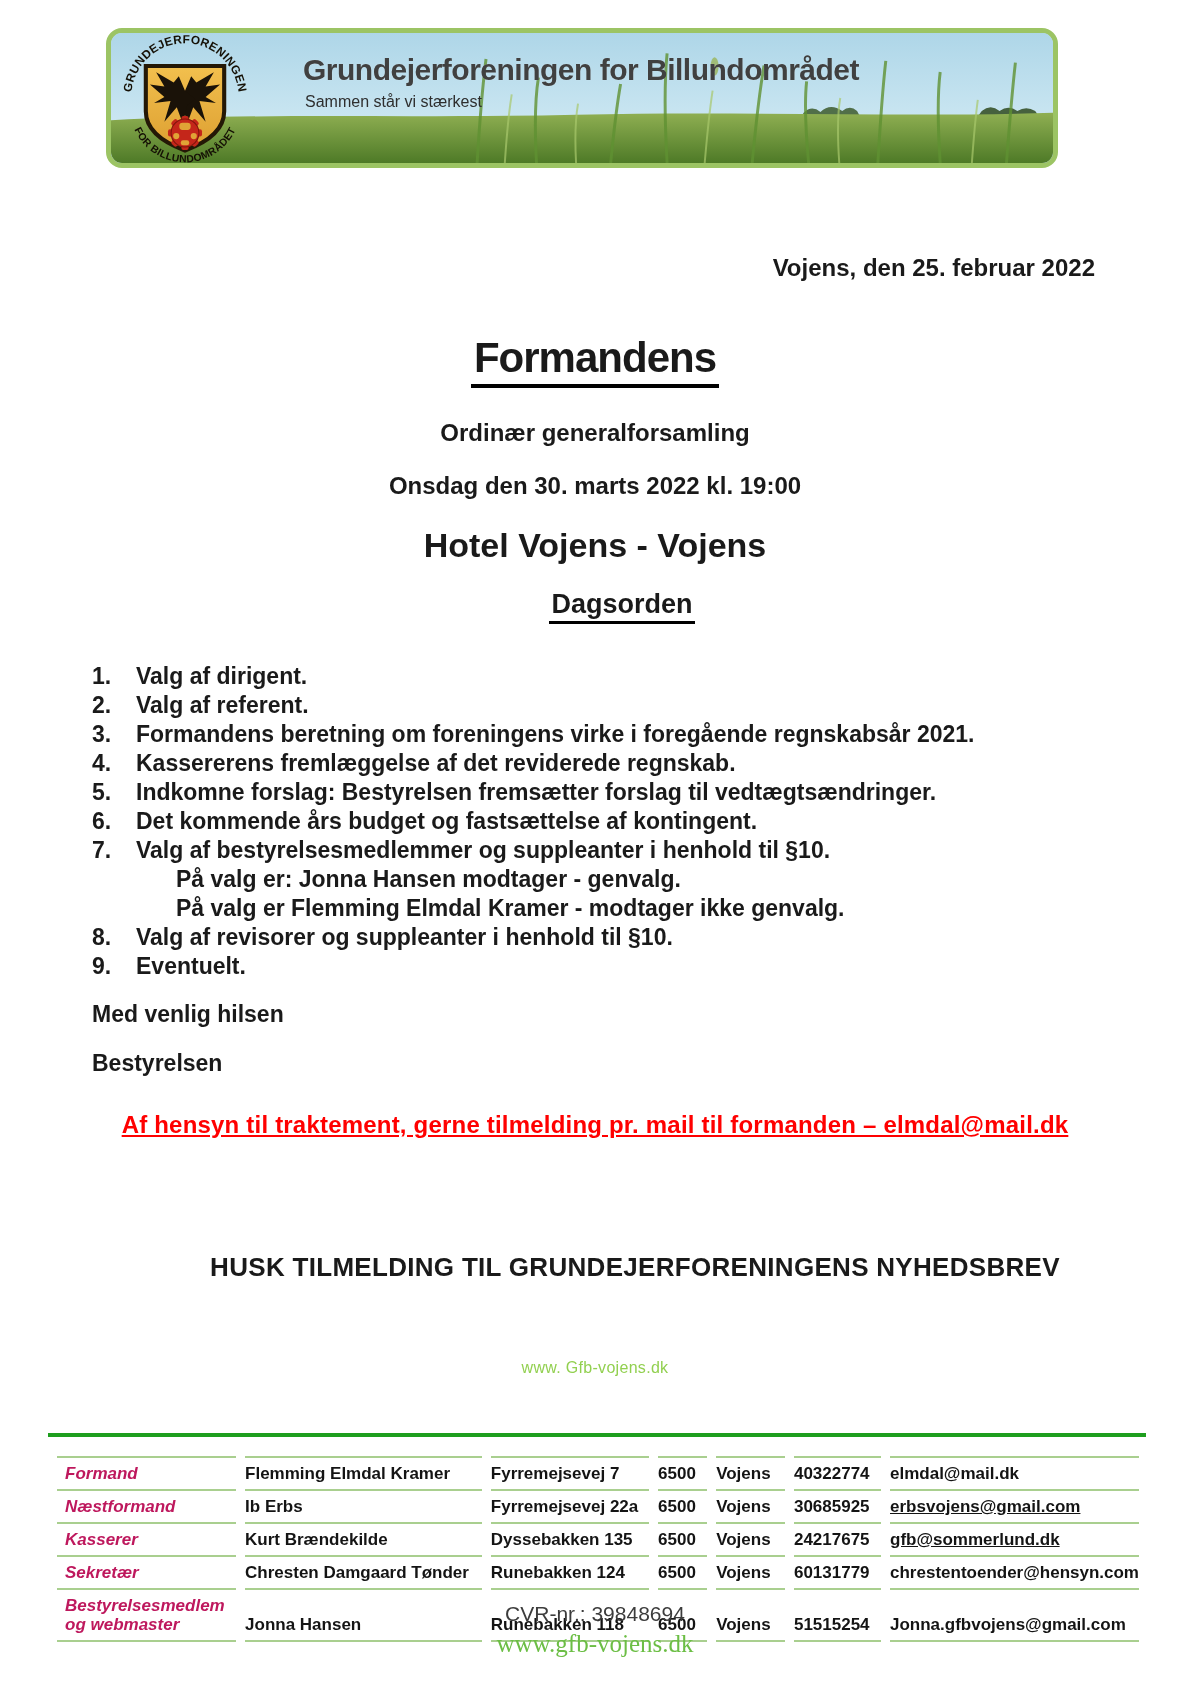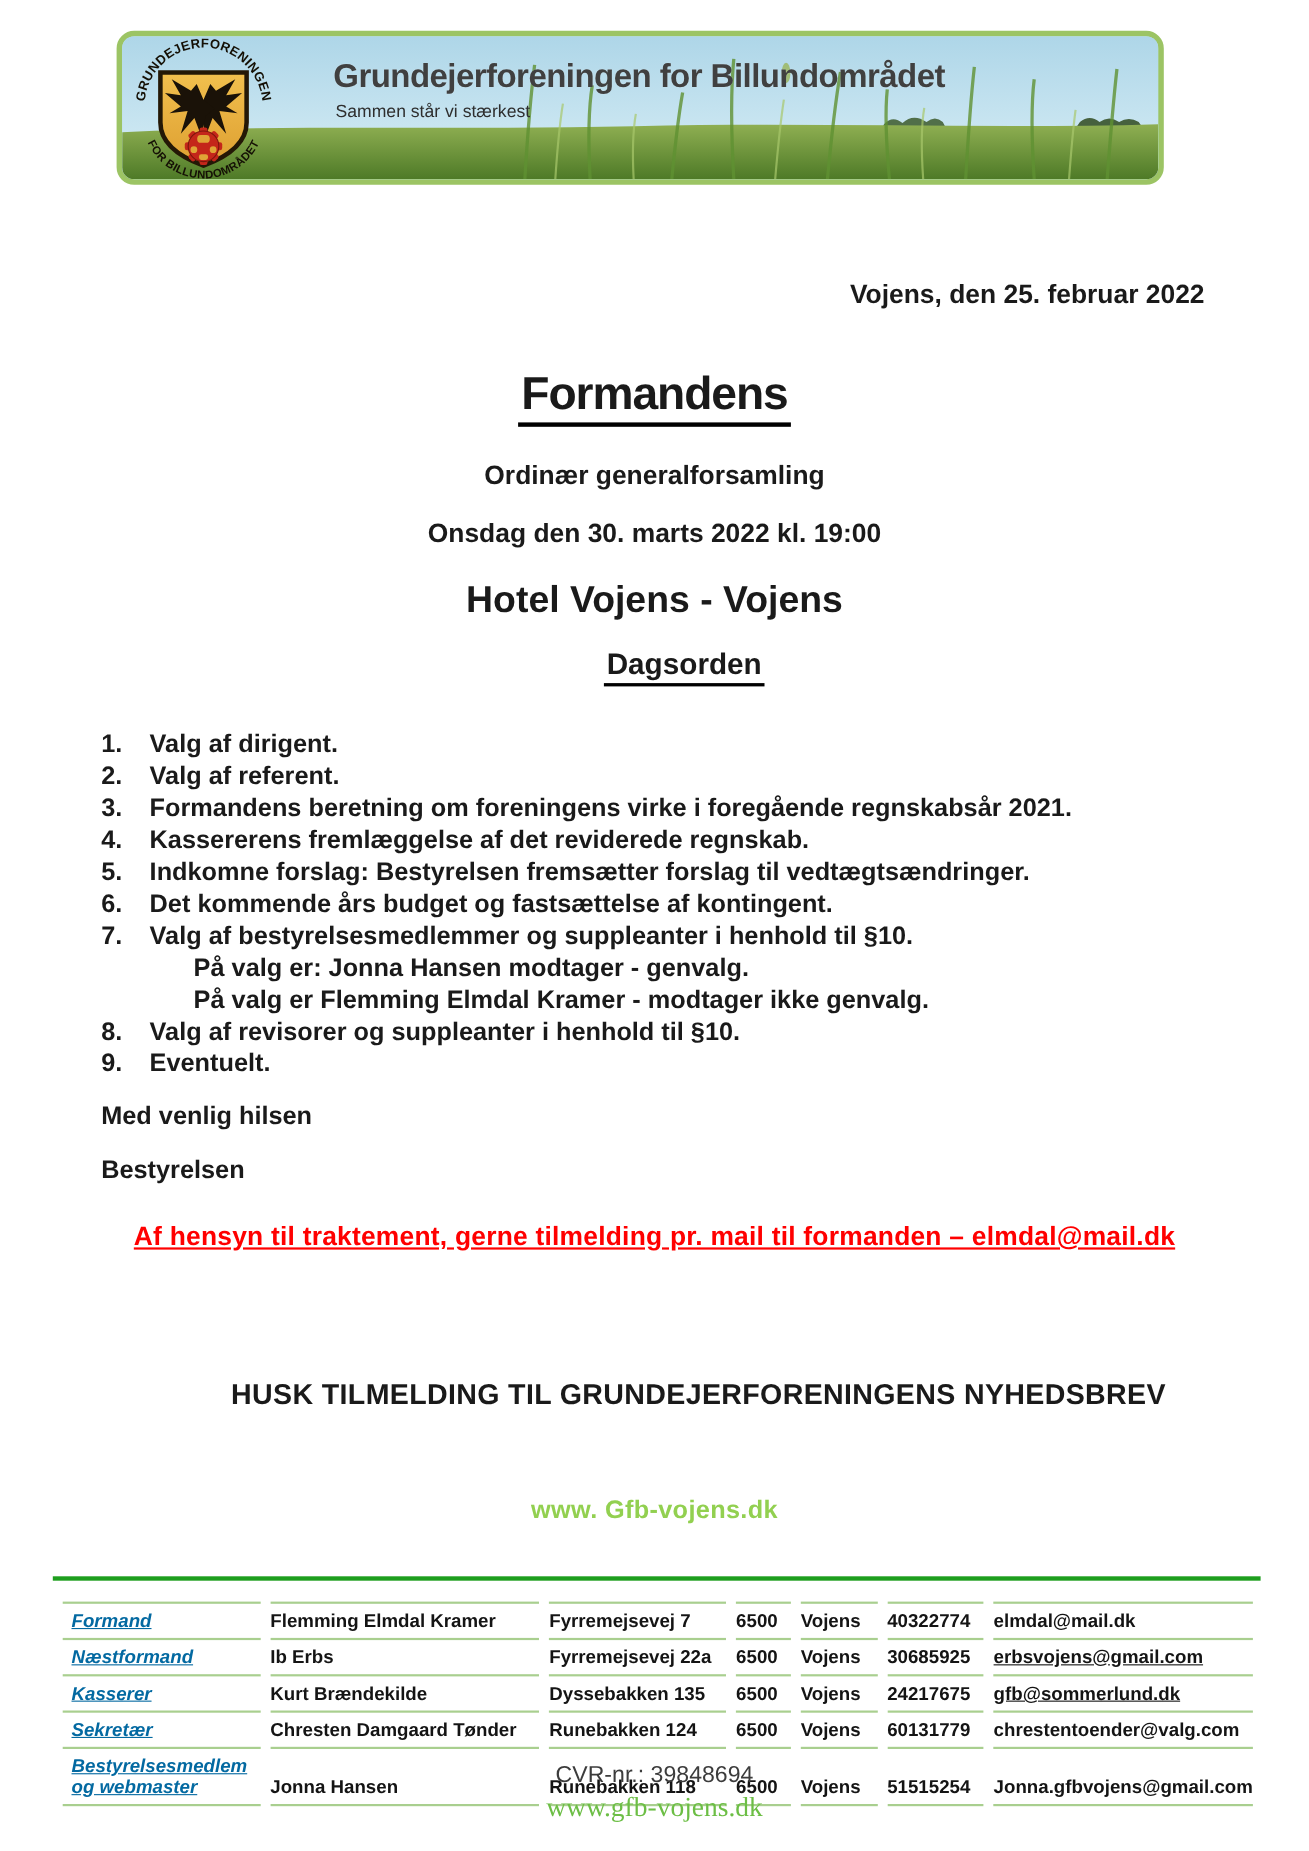--- a/index.html
+++ b/index.html
@@ -46,32 +46,32 @@
   .agenda-sub { padding-left:84px; font-size:23px; font-weight:bold; line-height:29px; }
 
   .closing   { position:absolute; left:92px; top:1001px; font-size:23px; font-weight:bold; }
   .signature { position:absolute; left:92px; top:1050px; font-size:23px; font-weight:bold; }
 
   .w-red { top:1111px; }
   .red-txt { color:#FF0000; font-size:24px; font-weight:bold; text-decoration:underline;
              letter-spacing:0.2px; }
   .w-husk { top:1252px; font-size:26px; font-weight:bold; letter-spacing:0.3px;margin-left:40px; }
   .w-midlink { top:1359px; }
-  .midlink-txt { color:#92D050; font-size:23px; font-weight:bold; letter-spacing:0.3px;
+  .midlink-txt { color:#92D050; font-size:16px; font-weight:normal; letter-spacing:0.3px;
                  text-decoration:none; cursor:pointer; }
 
   
   .thick-line { position:absolute; left:48px; top:1433px; width:1098px; height:4px;
                 background:#1E9E1E; }
   .board { position:absolute; left:48px; top:1456px; width:1100px;
            border-collapse:separate; border-spacing:9px 0; }
   .board td { border-top:2px solid #A9CF8F; padding:6px 0 6px; vertical-align:bottom;
               font-size:17px; font-weight:bold; color:#141414; line-height:19px; }
   .board tr:last-child td { border-bottom:2px solid #A9CF8F; }
-  .board td.role { color:#0369a1; font-style:italic; padding-left:8px;text-decoration:underline; }
+  .board td.role { color:#be185d; font-style:italic; padding-left:8px; }
   td.c-role{width:172px;} td.c-name{width:248px;} td.c-addr{width:162px;}
   td.c-zip{width:50px;} td.c-city{width:70px;} td.c-phone{width:88px;} td.c-mail{width:auto;}
   .board .u { text-decoration:underline; cursor:pointer; }
 
   .cvr { position:absolute; left:0; width:100%; top:1602px; text-align:center;
          font-size:21px; color:#3c3c3c; }
   .bottomlink { position:absolute; left:0; width:100%; top:1630px; text-align:center; }
   .bottomlink span { font-family:"Liberation Serif", serif; font-size:25px; color:#6CBE45;
                      cursor:pointer; }
 </style>
@@ -256,21 +256,21 @@
           <td class="c-phone">24217675</td>
           <td class="c-mail"><span class="u">gfb@sommerlund.dk</span></td>
         </tr>
         <tr>
           <td class="c-role role">Sekretær</td>
           <td class="c-name">Chresten Damgaard Tønder</td>
           <td class="c-addr">Runebakken 124</td>
           <td class="c-zip">6500</td>
           <td class="c-city">Vojens</td>
           <td class="c-phone">60131779</td>
-          <td class="c-mail"><span>chrestentoender@valg.com</span></td>
+          <td class="c-mail"><span>chrestentoender@hensyn.com</span></td>
         </tr>
         <tr>
           <td class="c-role role">Bestyrelsesmedlem og webmaster</td>
           <td class="c-name">Jonna Hansen</td>
           <td class="c-addr">Runebakken 118</td>
           <td class="c-zip">6500</td>
           <td class="c-city">Vojens</td>
           <td class="c-phone">51515254</td>
           <td class="c-mail"><span>Jonna.gfbvojens@gmail.com</span></td>
         </tr>

